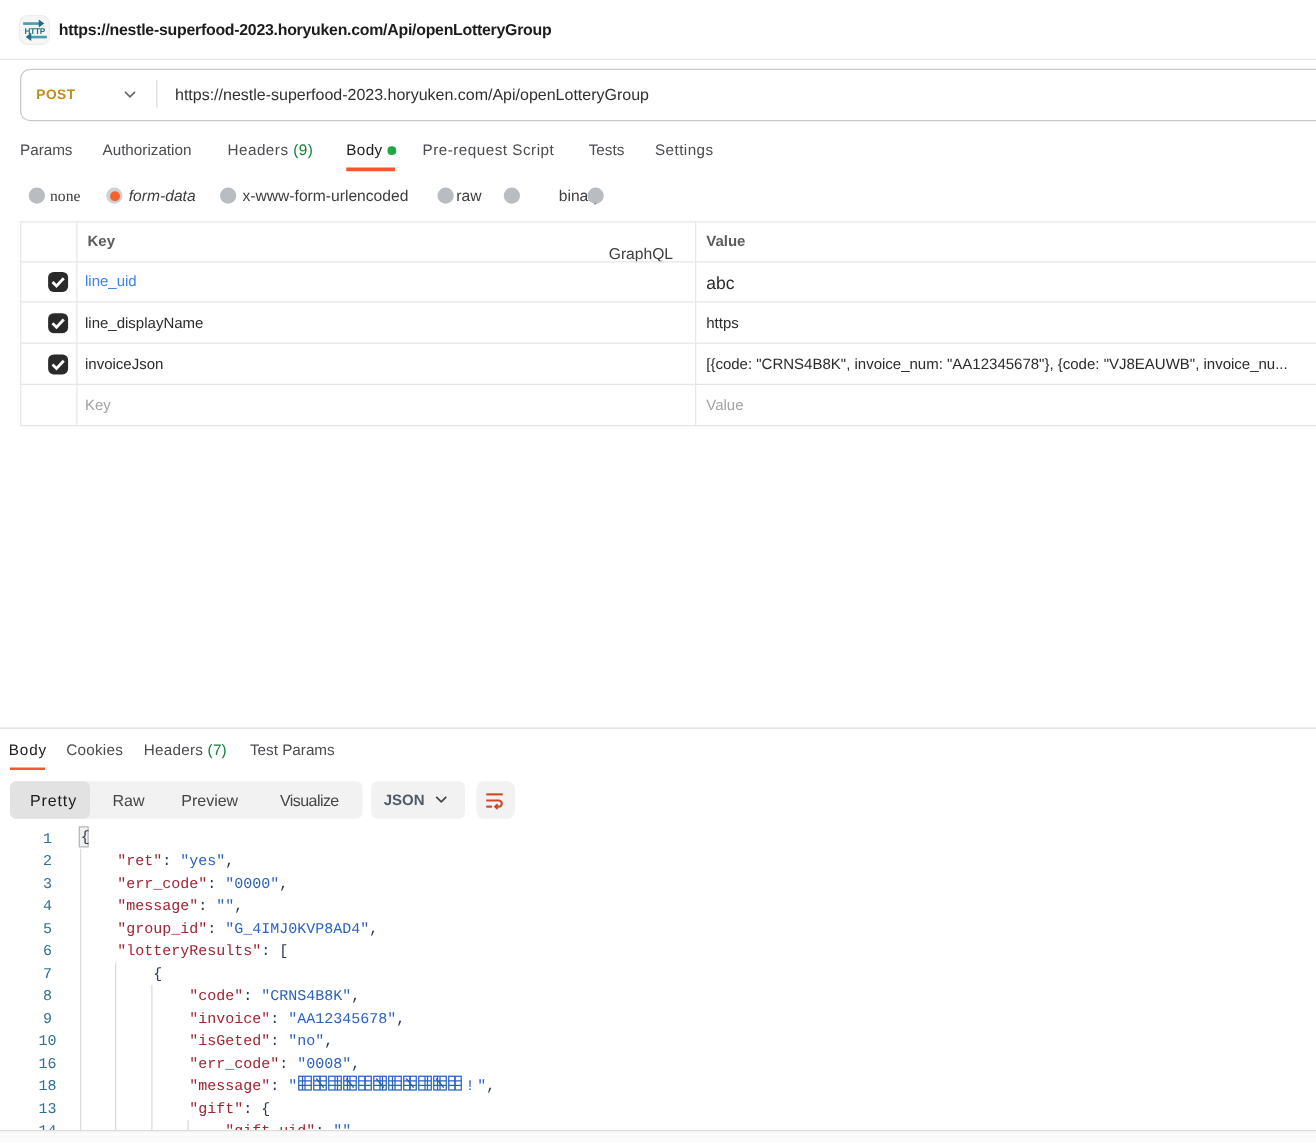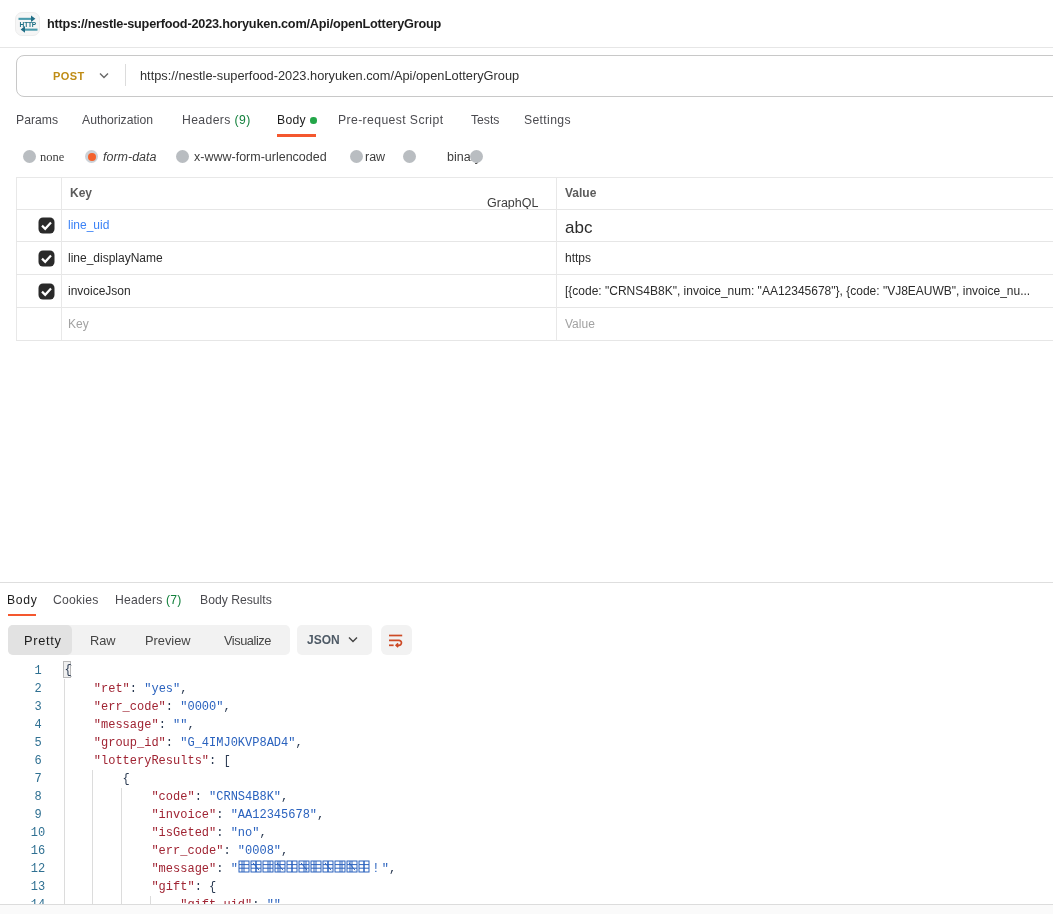--- a/index.html
+++ b/index.html
@@ -17,21 +17,21 @@
     <polygon points="13,0.6 17.4,3.8 13,7" fill="#216e86"></polygon>
     <rect x="6" y="13.6" width="13.5" height="2.1" fill="#4b9cad"></rect>
     <polygon points="7,11 2.6,14.6 7,17.8" fill="#216e86"></polygon>
     <text x="9.8" y="12.2" text-anchor="middle" font-family="Liberation Sans" font-size="6.6" font-weight="bold" letter-spacing="-0.2" fill="#1f7186">HTTP</text>
   </svg>
 </div>
 <div class="abs" style="left:47px;top:17px;font-size:12.7px;font-weight:700;letter-spacing:-0.2px;color:#1c1c1c;">https://nestle-superfood-2023.horyuken.com/Api/openLotteryGroup</div>
 <div class="hline" style="left:0;top:47px;width:1053px;"></div>
 
 <div class="abs" style="left:16px;top:55px;width:1045px;height:42px;border:1px solid #c8c8c8;border-radius:8px;"></div>
-<div class="abs" style="left:29px;top:70px;font-size:11px;font-weight:700;letter-spacing:.4px;color:#bf8c16;margin-left:24px;">POST</div>
+<div class="abs" style="left:29px;top:70px;font-size:11px;font-weight:700;letter-spacing:.4px;color:#bf8c16;">POST</div>
 <svg class="abs" style="left:98px;top:72px" width="12" height="8" viewBox="0 0 12 8">
     <polyline points="2,1.5 6,5.5 10,1.5" fill="none" stroke="#686868" stroke-width="1.4"></polyline>
   </svg>
 <div class="abs" style="left:125px;top:64px;width:1px;height:22px;background:#dcdcdc;"></div>
 <div class="abs" style="left:140px;top:68px;font-size:12.8px;color:#303030;">https://nestle-superfood-2023.horyuken.com/Api/openLotteryGroup</div>
 
 <div class="abs" style="top:113px;left:0;width:1053px;font-size:12.2px;color:#4b4b50;">
   <span class="abs" style="left:16px;">Params</span>
   <span class="abs" style="left:82px;">Authorization</span>
   <span class="abs" style="left:182px;letter-spacing:0.39px;">Headers <span style="color:#12803c">(9)</span></span>
@@ -65,21 +65,21 @@
 <div class="hline" style="left:16px;top:241px;width:1037px;"></div>
 <div class="hline" style="left:16px;top:274px;width:1037px;"></div>
 <div class="hline" style="left:16px;top:307px;width:1037px;"></div>
 <div class="hline" style="left:16px;top:340px;width:1037px;"></div>
 <div class="vline" style="left:61px;top:177px;height:163px;"></div>
 <div class="vline" style="left:556px;top:177px;height:163px;"></div>
 <div class="abs" style="left:70px;top:186px;font-size:12px;font-weight:700;color:#5c5c5c;">Key</div>
 <div class="abs" style="left:565px;top:186px;font-size:12px;font-weight:700;color:#5c5c5c;">Value</div>
 
 <div class="abs" style="left:68px;top:218px;font-size:12px;color:#3b82f6;">line_uid</div>
-<div class="abs" style="left:565px;top:218px;font-size:17px;color:#2b2b2b;">abc</div>
+<div class="abs" style="left:565px;top:218px;font-size:14px;color:#2b2b2b;">abc</div>
 <div class="abs" style="left:68px;top:251px;font-size:12px;color:#2b2b2b;">line_displayName</div>
 <div class="abs" style="left:565px;top:251px;font-size:12px;color:#2b2b2b;">https</div>
 <div class="abs" style="left:68px;top:284px;font-size:12px;color:#2b2b2b;">invoiceJson</div>
 <div class="abs" style="left:565px;top:284px;font-size:12px;color:#2b2b2b;white-space:nowrap;">[{code: "CRNS4B8K", invoice_num: "AA12345678"}, {code: "VJ8EAUWB", invoice_nu...</div>
 <div class="abs" style="left:68px;top:317px;font-size:12px;color:#a2a2a2;">Key</div>
 <div class="abs" style="left:565px;top:317px;font-size:12px;color:#a2a2a2;">Value</div>
 
 <svg class="abs cb" style="left:38px;top:217px;" width="17" height="17" viewBox="0 0 17 17">
     <rect x="0.5" y="0.5" width="16" height="16" rx="4.5" fill="#2a2a2a"></rect>
     <polyline points="4,8.6 7.2,11.8 13,5.6" fill="none" stroke="#fff" stroke-width="2.2"></polyline>
@@ -91,21 +91,21 @@
 <svg class="abs cb" style="left:38px;top:283px;" width="17" height="17" viewBox="0 0 17 17">
     <rect x="0.5" y="0.5" width="16" height="16" rx="4.5" fill="#2a2a2a"></rect>
     <polyline points="4,8.6 7.2,11.8 13,5.6" fill="none" stroke="#fff" stroke-width="2.2"></polyline>
   </svg>
 
 <div class="hline" style="left:0;top:582px;width:1053px;background:#dedede;"></div>
 <div class="abs" style="top:593px;left:0;width:600px;font-size:12.2px;color:#4b4b50;">
   <span class="abs" style="left:7px;letter-spacing:0.7px;color:#1c1c1c;">Body</span>
   <span class="abs" style="left:53px;letter-spacing:0.2px;">Cookies</span>
   <span class="abs" style="left:115px;letter-spacing:0.2px;">Headers <span style="color:#12803c">(7)</span></span>
-  <span class="abs" style="left:200px;">Body Results</span>
+  <span class="abs" style="left:200px;">Test Params</span>
 </div>
 <div class="abs" style="left:8px;top:613.5px;width:28px;height:2.5px;background:#f4572e;"></div>
 
 <div class="abs" style="left:8px;top:625px;width:282px;height:30px;background:#f2f2f2;border-radius:5px;"></div>
 <div class="abs" style="left:8px;top:625px;width:64px;height:30px;background:#e2e2e2;border-radius:5px;"></div>
 <div class="abs" style="top:633px;font-size:12.8px;color:#454545;">
   <span class="abs" style="left:24px;letter-spacing:0.7px;color:#1c1c1c;">Pretty</span>
   <span class="abs" style="left:90px;">Raw</span>
   <span class="abs" style="left:145px;">Preview</span>
   <span class="abs" style="left:224px;letter-spacing:-0.45px;">Visualize</span>
@@ -117,21 +117,21 @@
   </svg>
 <div class="abs" style="left:381px;top:625px;width:31px;height:30px;background:#f2f2f2;border-radius:6px;"></div>
 <svg class="abs" style="left:388px;top:632px" width="16" height="16" viewBox="0 0 16 16" fill="none" stroke="#cd4a26" stroke-width="1.7">
     <path d="M1 3.5 H14.2"></path>
     <path d="M1 8.4 H11 A2.45 2.45 0 1 1 11 13.3 H8.6"></path>
     <polyline points="10.2,11.5 8.2,13.3 10.2,15.1"></polyline>
     <path d="M1 13.3 H5.6"></path>
   </svg>
 
 <div id="code" class="abs" style="left:0;top:661.5px;width:1053px;height:243px;overflow:hidden;font-family:'Liberation Mono',monospace;font-size:12px;line-height:18px;white-space:pre;">
-<div class="gut"><span>1</span><span>2</span><span>3</span><span>4</span><span>5</span><span>6</span><span>7</span><span>8</span><span>9</span><span>10</span><span>16</span><span>12</span><span>13</span><span>14</span></div>
+<div class="gut"><span>1</span><span>2</span><span>3</span><span>4</span><span>5</span><span>6</span><span>7</span><span>8</span><span>9</span><span>10</span><span>16</span><span>18</span><span>13</span><span>14</span></div>
 <div class="codelines abs" style="left:65px;top:0;"><span class="p">{</span>
     <span class="k">"ret"</span><span class="p">:</span> <span class="s">"yes"</span><span class="p">,</span>
     <span class="k">"err_code"</span><span class="p">:</span> <span class="s">"0000"</span><span class="p">,</span>
     <span class="k">"message"</span><span class="p">:</span> <span class="s">""</span><span class="p">,</span>
     <span class="k">"group_id"</span><span class="p">:</span> <span class="s">"G_4IMJ0KVP8AD4"</span><span class="p">,</span>
     <span class="k">"lotteryResults"</span><span class="p">:</span> <span class="p">[</span>
         <span class="p">{</span>
             <span class="k">"code"</span><span class="p">:</span> <span class="s">"CRNS4B8K"</span><span class="p">,</span>
             <span class="k">"invoice"</span><span class="p">:</span> <span class="s">"AA12345678"</span><span class="p">,</span>
             <span class="k">"isGeted"</span><span class="p">:</span> <span class="s">"no"</span><span class="p">,</span>

